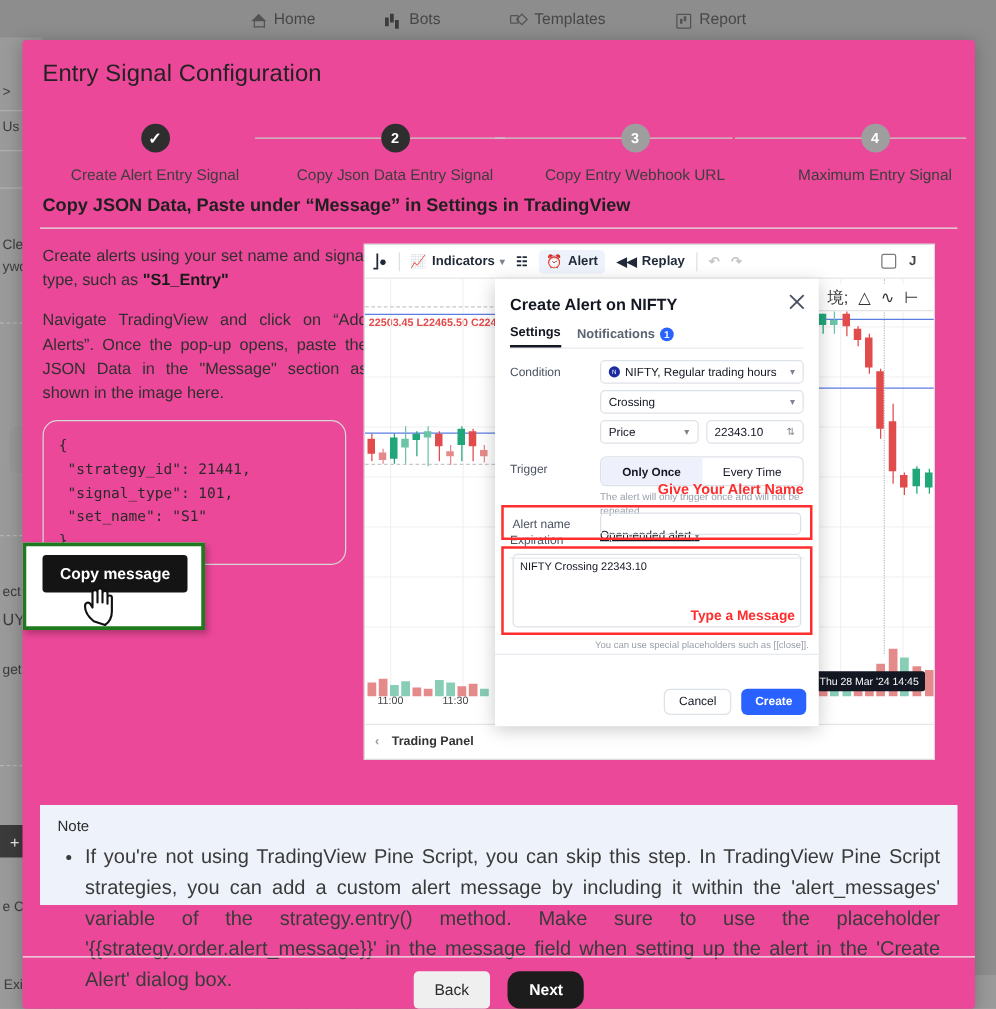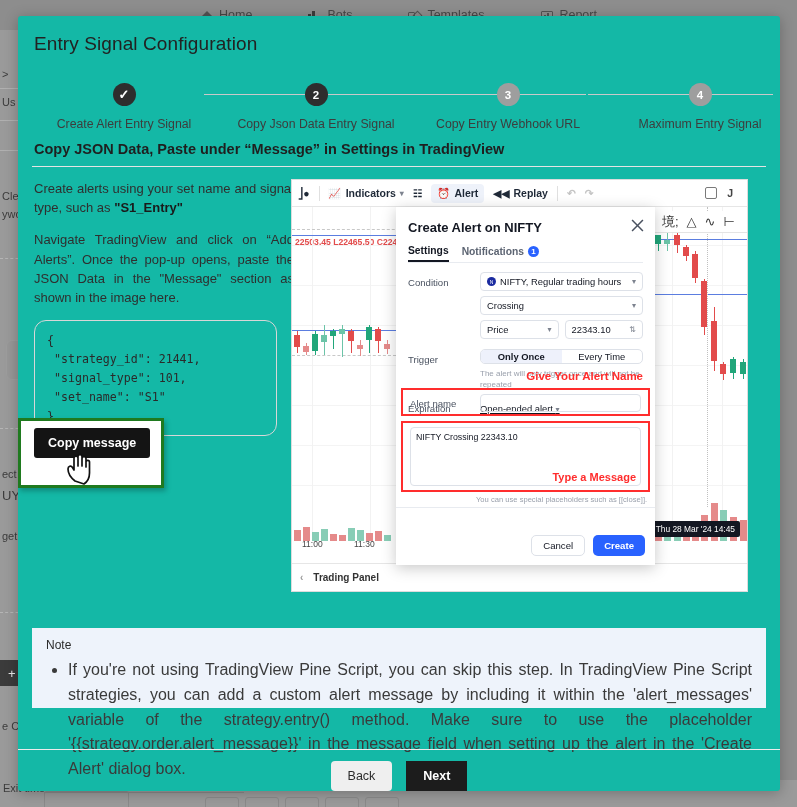--- a/index.html
+++ b/index.html
@@ -80,23 +80,23 @@
     border: 1px solid #8a8a8a; border-bottom: none; border-radius: 3px 3px 0 0;
   }
   #bg-exit-rule { position: absolute; left: 44px; top: 12px; width: 200px; border-top: 1px solid #888; }
   .bg-chip {
     position: absolute; top: 17px; width: 34px; height: 14px;
     border: 1px solid #8a8a8a; border-radius: 3px;
   }
 
   
   #modal {
-    position: absolute; left: 18px; top: 16px;
+    position: absolute; left: 18px; top: 32px;
     width: 762px; height: 775px;
-    background: #14b8a6;
+    background: #ec4899;
     border-radius: 3px;
     box-shadow: 0 2px 14px rgba(0,0,0,.25);
     overflow: hidden;
   }
 
   #modal-title {
     font-size: 19px; color: #222; font-weight: 400;
     padding: 17px 0 0 16px;
     letter-spacing: .1px;
   }
@@ -279,29 +279,29 @@
   .sym-dot {
     width: 9px; height: 9px; border-radius: 50%; background: #1b2ba0;
     color: #fff; font-size: 5px; display: flex;
     align-items: center; justify-content: center; margin-right: 4px;
   }
   #cond-price-row { display: flex; gap: 6px; }
   #cond-price-row .dlg-field { flex: 1; }
 
   #trigger-toggle {
     flex: 1; display: flex; border: 1px solid #dde1e8; border-radius: 5px;
-    overflow: hidden; height: 15px; font-size: 9.4px;
+    overflow: hidden; height: 24px; font-size: 9.4px;
   }
   .trig-opt { flex: 1; display: flex; align-items: center; justify-content: center; color: #131722; }
   .trig-opt.on { background: #eef1fb; font-weight: bold; }
   #trigger-note {
     padding: 4px 12px 0 84px; font-size: 8px; color: #9aa0ac; line-height: 1.35;
   }
 
-  #expiration-row { display: flex; padding: 0 12px; margin-top: 7px; align-items: flex-end; }
+  #expiration-row { display: flex; padding: 0 12px; margin-top: 7px; align-items: flex-start; }
   #expiration-val { font-size: 9.4px; color: #131722; text-decoration: underline; }
 
   #give-name-label {
     position: absolute; right: 12px; top: 163px;
     font-size: 11.5px; color: #ff2d2d; font-weight: bold;
   }
   #dlg-rule2 { border-top: 1px solid #e8ebf0; margin: 8px 12px 0 12px; }
 
   #alertname-wrap {
     position: absolute; left: 5px; top: 181px; width: 249px; height: 28px;
@@ -374,21 +374,21 @@
     position: absolute; left: 0; top: 745px; width: 762px;
     display: flex; justify-content: center; gap: 14px;
   }
   #back-btn {
     background: #efefef; border: none; color: #2b2b2b;
     font-size: 12.5px; padding: 8px 17px; border-radius: 4px; cursor: pointer;
     font-family: "Liberation Sans", sans-serif;
   }
   #next-btn {
     background: #1c1c1c; border: none; color: #fff;
-    font-size: 12.5px; padding: 8px 17px; border-radius: 0; cursor: pointer;
+    font-size: 12.5px; padding: 8px 17px; border-radius: 10px; cursor: pointer;
     font-weight: bold;
     font-family: "Liberation Sans", sans-serif;
   }
 </style>
 </head>
 <body>
 
 <div id="bg-app">
   <div id="bg-topnav">
     <div class="bg-nav-item">

